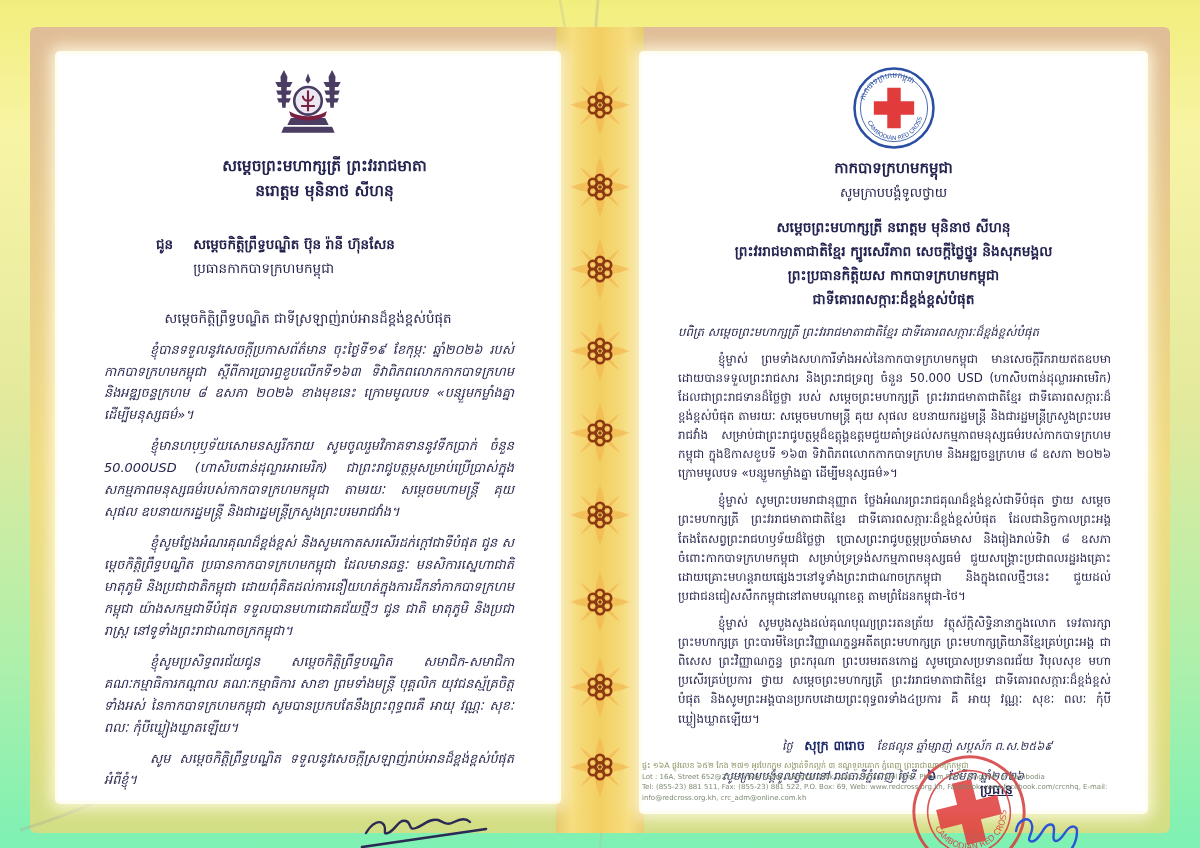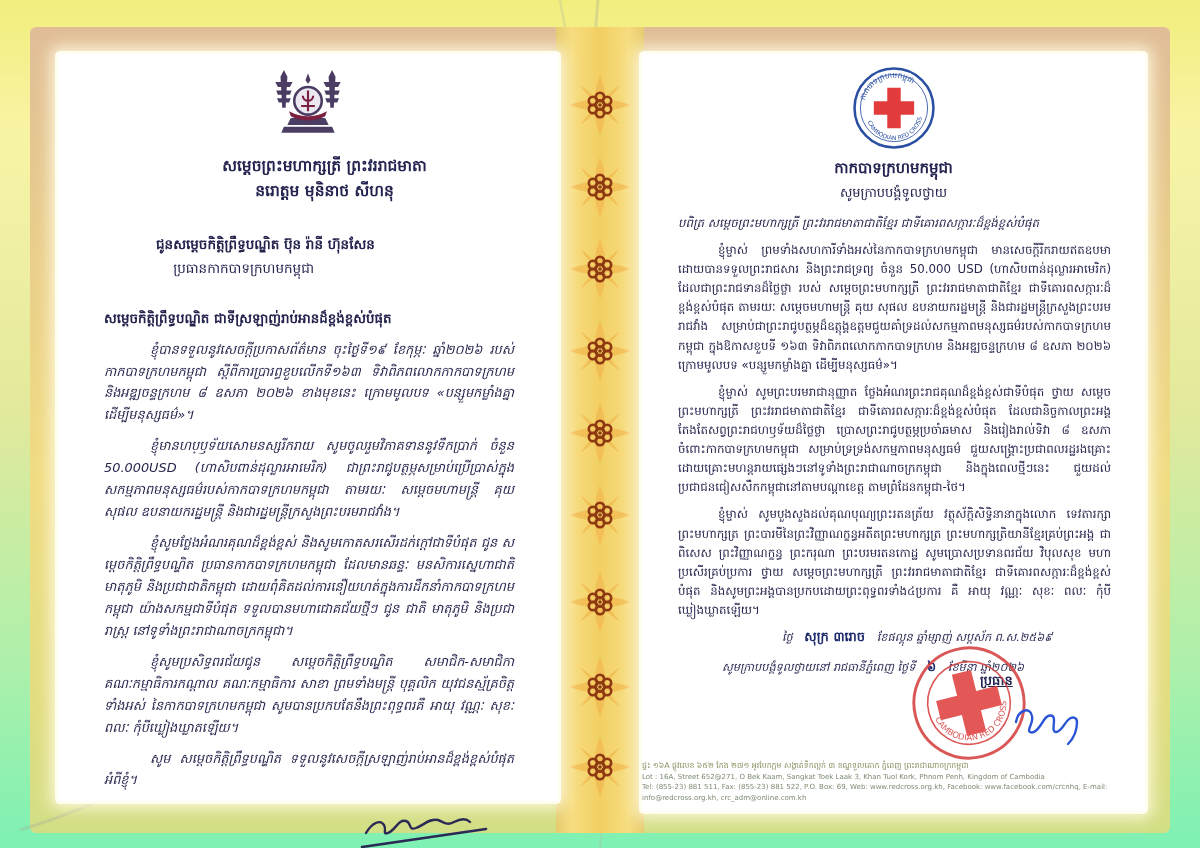--- a/index.html
+++ b/index.html
@@ -15,25 +15,25 @@
   .swirl{position:absolute;left:0;top:0;pointer-events:none;}
   
   .page{position:absolute;background:#ffffff;border-radius:2px;
     box-shadow:0 0 0 3px #fffdf0,0 0 16px 7px rgba(255,250,224,.95);}
   .page-left{left:58px;top:54px;width:500px;height:747px;}
   .page-right{left:642px;top:54px;width:503px;height:757px;}
   
   .emblem-wrap{text-align:center;margin-top:14px;}
   .hdr-left{margin-top:6px;text-align:center;font-weight:bold;color:#232350;
     font-size:15.5px;line-height:1.6;padding-left:33px;}
-  .recipient{display:flex;margin:32px 0 0 98px;font-size:13.5px;color:#23234e;}
+  .recipient{display:flex;gap:20px;margin:32px 0 0 98px;font-size:13.5px;color:#23234e;}
   .recipient .to-label{font-weight:bold;}
   .recipient .r-name{font-weight:bold;}
   .recipient .r-title{font-weight:normal;margin-top:4px;}
-  .salutation-left{margin:30px 46px 0 46px;font-weight:bold;font-size:13.4px;color:#23234e;}
+  .salutation-left{margin:30px 46px 0 46px;font-weight:normal;font-size:13.4px;color:#23234e;text-align:center;}
   .body-left{margin:4px 44px 0 46px;}
   .body-left p{margin:9px 0 0 0;font-size:12.9px;line-height:1.7;text-align:justify;
     text-indent:46px;color:#26264e;font-style:italic;}
   .sig-area-left{position:relative;height:118px;}
   .sig-left-svg{position:absolute;left:300px;top:16px;}
   
   .logo-wrap{text-align:center;margin-top:12px;}
   .org-title{margin-top:4px;text-align:center;font-weight:bold;color:#232350;font-size:15px;}
   .org-sub{margin-top:4px;text-align:center;font-size:13px;color:#23234e;}
   .addressee{margin-top:12px;text-align:center;font-weight:bold;color:#232350;
@@ -172,20 +172,26 @@
         <text font-size="7" fill="#2a4fa2" font-family="'DejaVu Sans',sans-serif">
           <textPath href="#arcBot" startOffset="12%">CAMBODIAN RED CROSS</textPath>
         </text>
         <path d="M42,26 h16 v16 h16 v16 h-16 v16 h-16 v-16 h-16 v-16 h16 Z" fill="#e23b3b"></path>
       </svg>
     </div>
 
     <div class="org-title">កាកបាទក្រហមកម្ពុជា</div>
     <div class="org-sub">សូមក្រាបបង្គំទូលថ្វាយ</div>
 
+    <div class="addressee">
+      <div>សម្តេចព្រះមហាក្សត្រី នរោត្តម មុនិនាថ សីហនុ</div>
+      <div>ព្រះវររាជមាតាជាតិខ្មែរ ក្បូរសេរីភាព សេចក្តីថ្លៃថ្នូរ និងសុភមង្គល</div>
+      <div>ព្រះប្រធានកិត្តិយស កាកបាទក្រហមកម្ពុជា</div>
+      <div>ជាទីគោរពសក្ការៈដ៏ខ្ពង់ខ្ពស់បំផុត</div>
+    </div>
 
     <div class="salutation-right">បពិត្រ សម្តេចព្រះមហាក្សត្រី ព្រះវររាជមាតាជាតិខ្មែរ ជាទីគោរពសក្ការៈដ៏ខ្ពង់ខ្ពស់បំផុត</div>
 
     <div class="body-right">
       <p>ខ្ញុំម្ចាស់ ព្រមទាំងសហការីទាំងអស់នៃកាកបាទក្រហមកម្ពុជា មានសេចក្តីរីករាយឥតឧបមា ដោយបានទទួលព្រះរាជសារ និងព្រះរាជទ្រព្យ ចំនួន 50.000 USD (ហាសិបពាន់ដុល្លារអាមេរិក) ដែលជាព្រះរាជទានដ៏ថ្លៃថ្លា របស់ សម្តេចព្រះមហាក្សត្រី ព្រះវររាជមាតាជាតិខ្មែរ ជាទីគោរពសក្ការៈដ៏ខ្ពង់ខ្ពស់បំផុត តាមរយៈ សម្តេចមហាមន្ត្រី គុយ សុផល ឧបនាយករដ្ឋមន្ត្រី និងជារដ្ឋមន្ត្រីក្រសួងព្រះបរមរាជវាំង សម្រាប់ជាព្រះរាជូបត្ថម្ភដ៏ឧត្តុង្គឧត្តមជួយគាំទ្រដល់សកម្មភាពមនុស្សធម៌របស់កាកបាទក្រហមកម្ពុជា ក្នុងឱកាសខួបទី ១៦៣ ទិវាពិភពលោកកាកបាទក្រហម និងអឌ្ឍចន្ទក្រហម ៨ ឧសភា ២០២៦ ក្រោមមូលបទ «បន្សួមកម្លាំងគ្នា ដើម្បីមនុស្សធម៌»។</p>
       <p>ខ្ញុំម្ចាស់ សូមព្រះបរមរាជានុញ្ញាត ថ្លែងអំណរព្រះរាជគុណដ៏ខ្ពង់ខ្ពស់ជាទីបំផុត ថ្វាយ សម្តេចព្រះមហាក្សត្រី ព្រះវររាជមាតាជាតិខ្មែរ ជាទីគោរពសក្ការៈដ៏ខ្ពង់ខ្ពស់បំផុត ដែលជានិច្ចកាលព្រះអង្គ តែងតែសព្វព្រះរាជហឫទ័យដ៏ថ្លៃថ្លា ប្រោសព្រះរាជូបត្ថម្ភប្រចាំឆមាស និងរៀងរាល់ទិវា ៨ ឧសភា ចំពោះកាកបាទក្រហមកម្ពុជា សម្រាប់ទ្រទ្រង់សកម្មភាពមនុស្សធម៌ ជួយសង្គ្រោះប្រជាពលរដ្ឋរងគ្រោះដោយគ្រោះមហន្តរាយផ្សេងៗនៅទូទាំងព្រះរាជាណាចក្រកម្ពុជា និងក្នុងពេលថ្មីៗនេះ ជួយដល់ប្រជាជនជៀសសឹកកម្ពុជានៅតាមបណ្តាខេត្ត តាមព្រំដែនកម្ពុជា-ថៃ។</p>
       <p>ខ្ញុំម្ចាស់ សូមបួងសួងដល់គុណបុណ្យព្រះរតនត្រ័យ វត្ថុស័ក្តិសិទ្ធិនានាក្នុងលោក ទេវតារក្សាព្រះមហាក្សត្រ ព្រះបារមីនៃព្រះវិញ្ញាណក្ខន្ធអតីតព្រះមហាក្សត្រ ព្រះមហាក្សត្រិយានីខ្មែរគ្រប់ព្រះអង្គ ជាពិសេស ព្រះវិញ្ញាណក្ខន្ធ ព្រះករុណា ព្រះបរមរតនកោដ្ឋ សូមប្រោសប្រទានពរជ័យ វិបុលសុខ មហាប្រសើរគ្រប់ប្រការ ថ្វាយ សម្តេចព្រះមហាក្សត្រី ព្រះវររាជមាតាជាតិខ្មែរ ជាទីគោរពសក្ការៈដ៏ខ្ពង់ខ្ពស់បំផុត និងសូមព្រះអង្គបានប្រកបដោយព្រះពុទ្ធពរទាំង៤ប្រការ គឺ អាយុ វណ្ណៈ សុខៈ ពលៈ កុំបីឃ្លៀងឃ្លាតឡើយ។</p>
     </div>
 
     <div class="sign-area-right">

